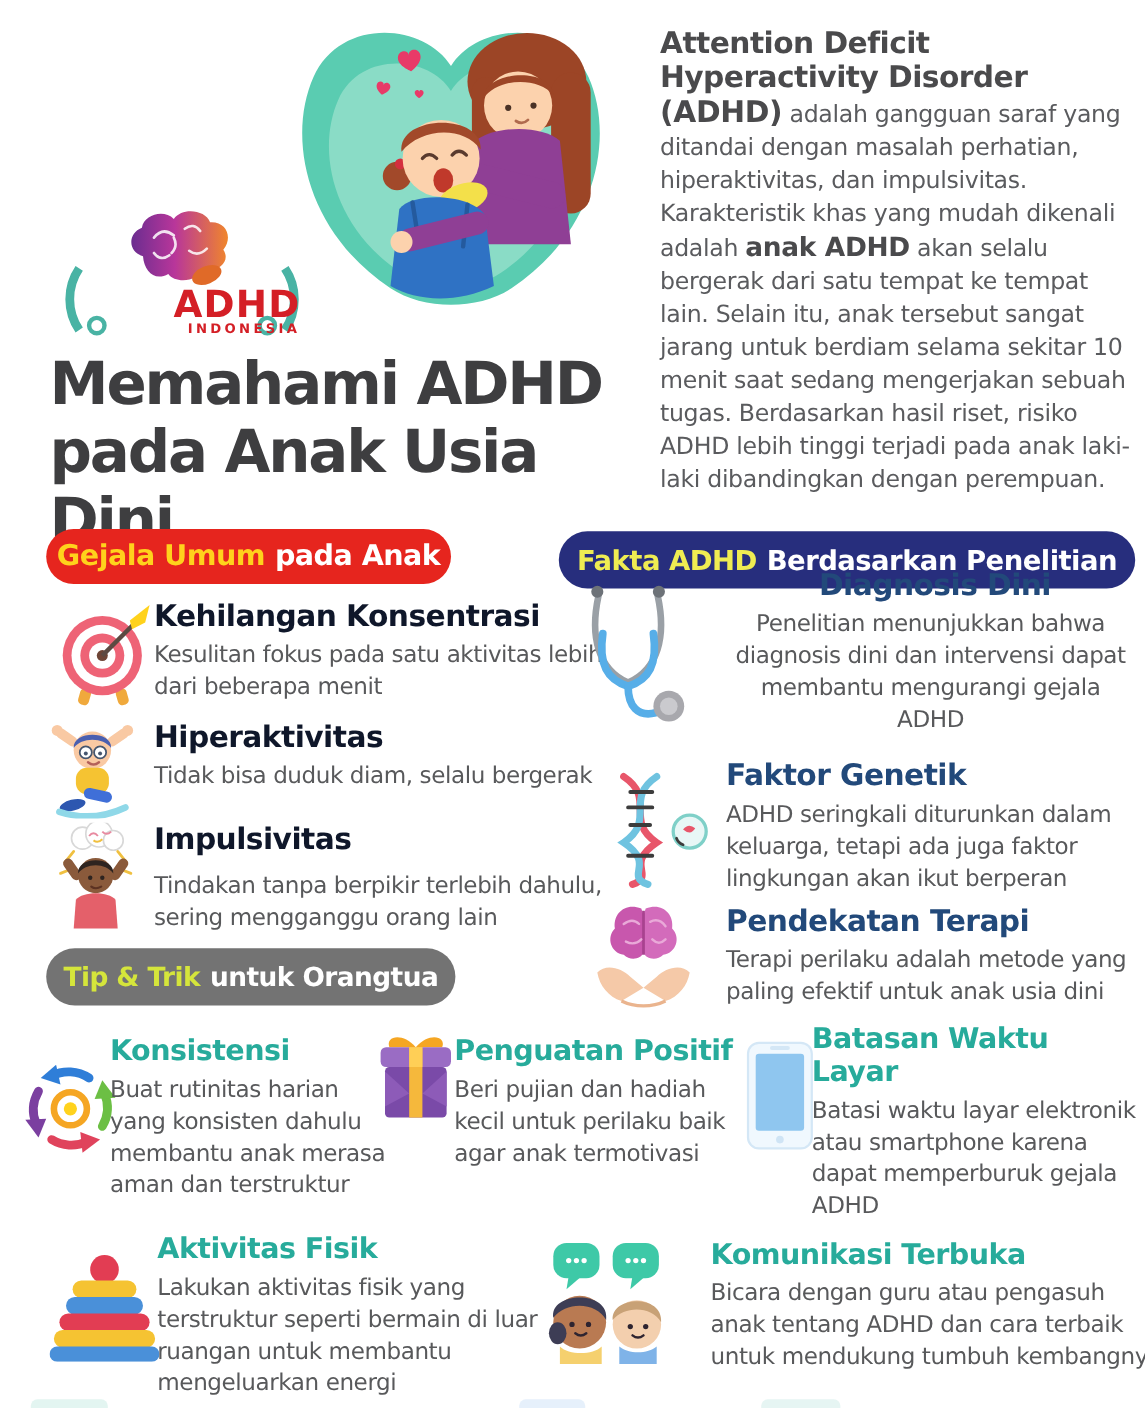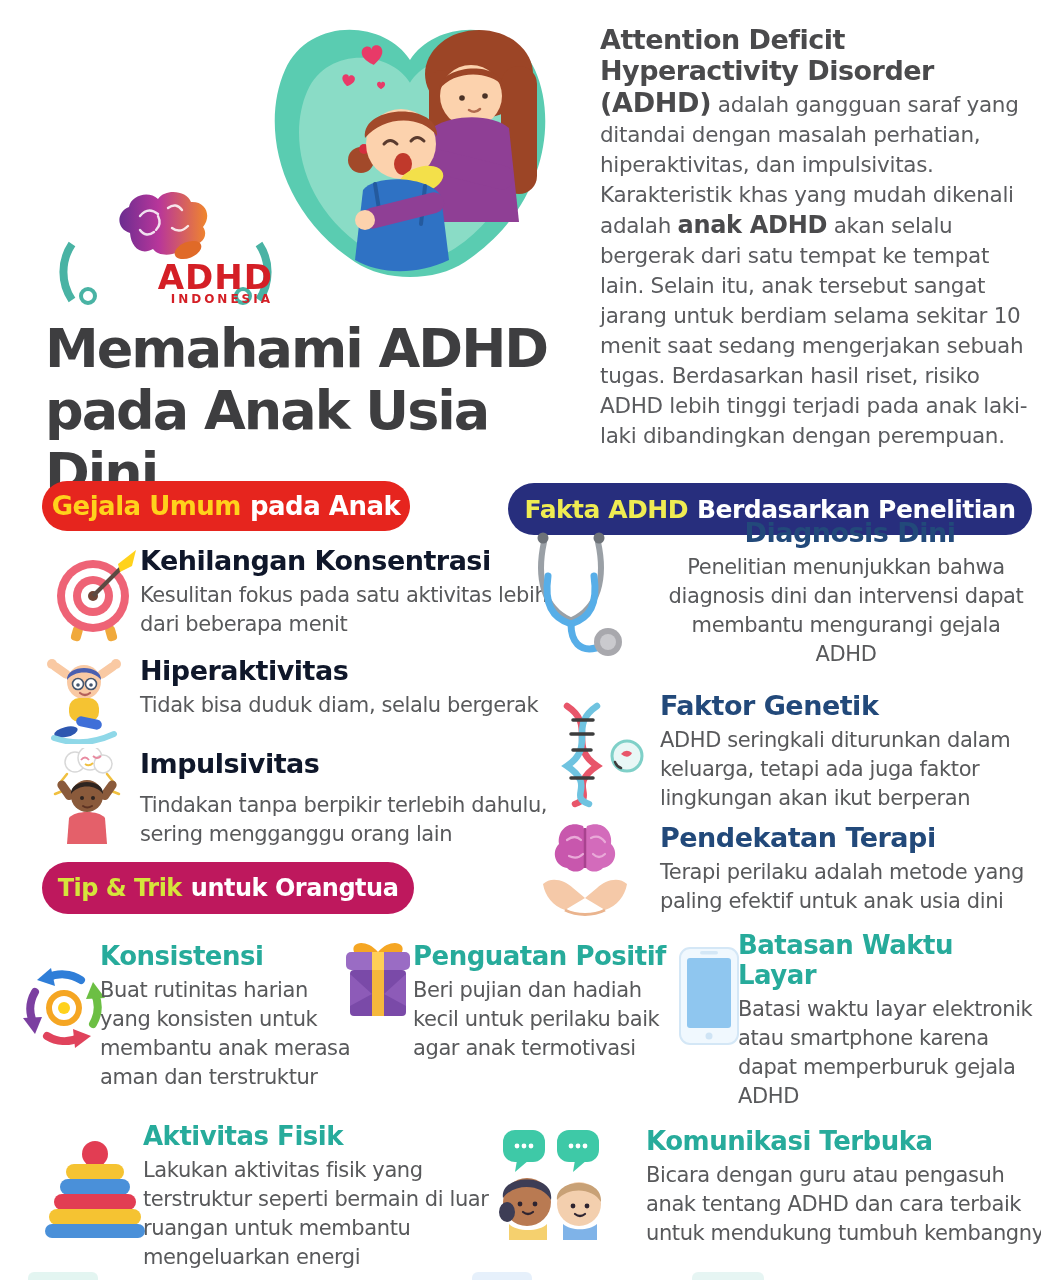--- a/index.html
+++ b/index.html
@@ -21,21 +21,21 @@
 
   
   .main-title{left:45px;top:318px;width:560px;font-size:54px;font-weight:bold;color:#3e3e40;
               line-height:62px;letter-spacing:-2px;}
 
   
   .pill{display:flex;align-items:center;justify-content:center;border-radius:28px;
         font-weight:bold;white-space:nowrap;letter-spacing:-0.5px;}
   .pill-red{left:42px;top:481px;width:368px;height:50px;background:#e6251e;font-size:26px;align-items:center;}
   .pill-navy{left:508px;top:462px;width:524px;height:52px;background:#272e7d;font-size:25px;margin-top:21px;}
-  .pill-teal{left:42px;top:862px;width:372px;height:52px;background:#be185d;font-size:24px;}
+  .pill-teal{left:42px;top:862px;width:372px;height:52px;background:#737373;font-size:24px;}
   .hl-yellow{color:#ffd21c;margin-right:9px;}
   .hl-lime{color:#d5e53b;margin-right:9px;}
   .pill-rest{color:#ffffff;}
 
   
   .item-title-red{font-size:27px;font-weight:bold;color:#0f172a;letter-spacing:-0.5px;}
   .item-title-navy{font-size:27px;font-weight:bold;color:#22497a;letter-spacing:-0.5px;}
   .item-title-teal{font-size:26px;font-weight:bold;color:#27ab9b;letter-spacing:-0.5px;}
   .item-body{font-size:21px;line-height:29px;color:#58595b;letter-spacing:-0.4px;margin-top:5px;}
 
@@ -247,21 +247,21 @@
     <path d="M36 10 L22 22 L40 28 Z" fill="#2f7ed8"></path>
     <path d="M20 34 A34 34 0 0 0 18 64" stroke="#7b3fa0" stroke-width="8" fill="none" stroke-linecap="round"></path>
     <path d="M8 60 L20 76 L27 59 Z" fill="#7b3fa0"></path>
     <path d="M32 78 A34 34 0 0 0 64 80" stroke="#e0435c" stroke-width="8" fill="none" stroke-linecap="round"></path>
     <path d="M60 90 L76 78 L58 71 Z" fill="#e0435c"></path>
     <path d="M78 66 A34 34 0 0 0 80 36" stroke="#6cbf44" stroke-width="8" fill="none" stroke-linecap="round"></path>
     <path d="M90 40 L78 24 L71 41 Z" fill="#6cbf44"></path>
   </svg>
   <div class="abs" style="left:100px;top:941px;width:262px;">
     <div class="item-title-teal">Konsistensi</div>
-    <div class="item-body" style="width:256px;">Buat rutinitas harian yang konsisten untuk membantu anak merasa aman dan terstruktur</div>
+    <div class="item-body" style="width:256px;">Buat rutinitas harian yang konsisten dahulu membantu anak merasa aman dan terstruktur</div>
   </div>
 
   <svg class="abs" style="left:338px;top:936px;" width="80" height="88" viewBox="0 0 80 88">
     <path d="M40 16 C28 2 12 6 16 16 Z" fill="#f5a623"></path>
     <path d="M40 16 C52 2 68 6 64 16 Z" fill="#f5a623"></path>
     <rect x="8" y="16" width="64" height="18" rx="5" fill="#9a6cc4"></rect>
     <rect x="12" y="34" width="56" height="46" rx="4" fill="#7a4aa8"></rect>
     <path d="M12 38 L34 58 L12 70 Z" fill="#8d5bb8"></path>
     <path d="M68 38 L46 58 L68 70 Z" fill="#8d5bb8"></path>
     <rect x="34" y="16" width="12" height="64" fill="#f5b83c"></rect>

